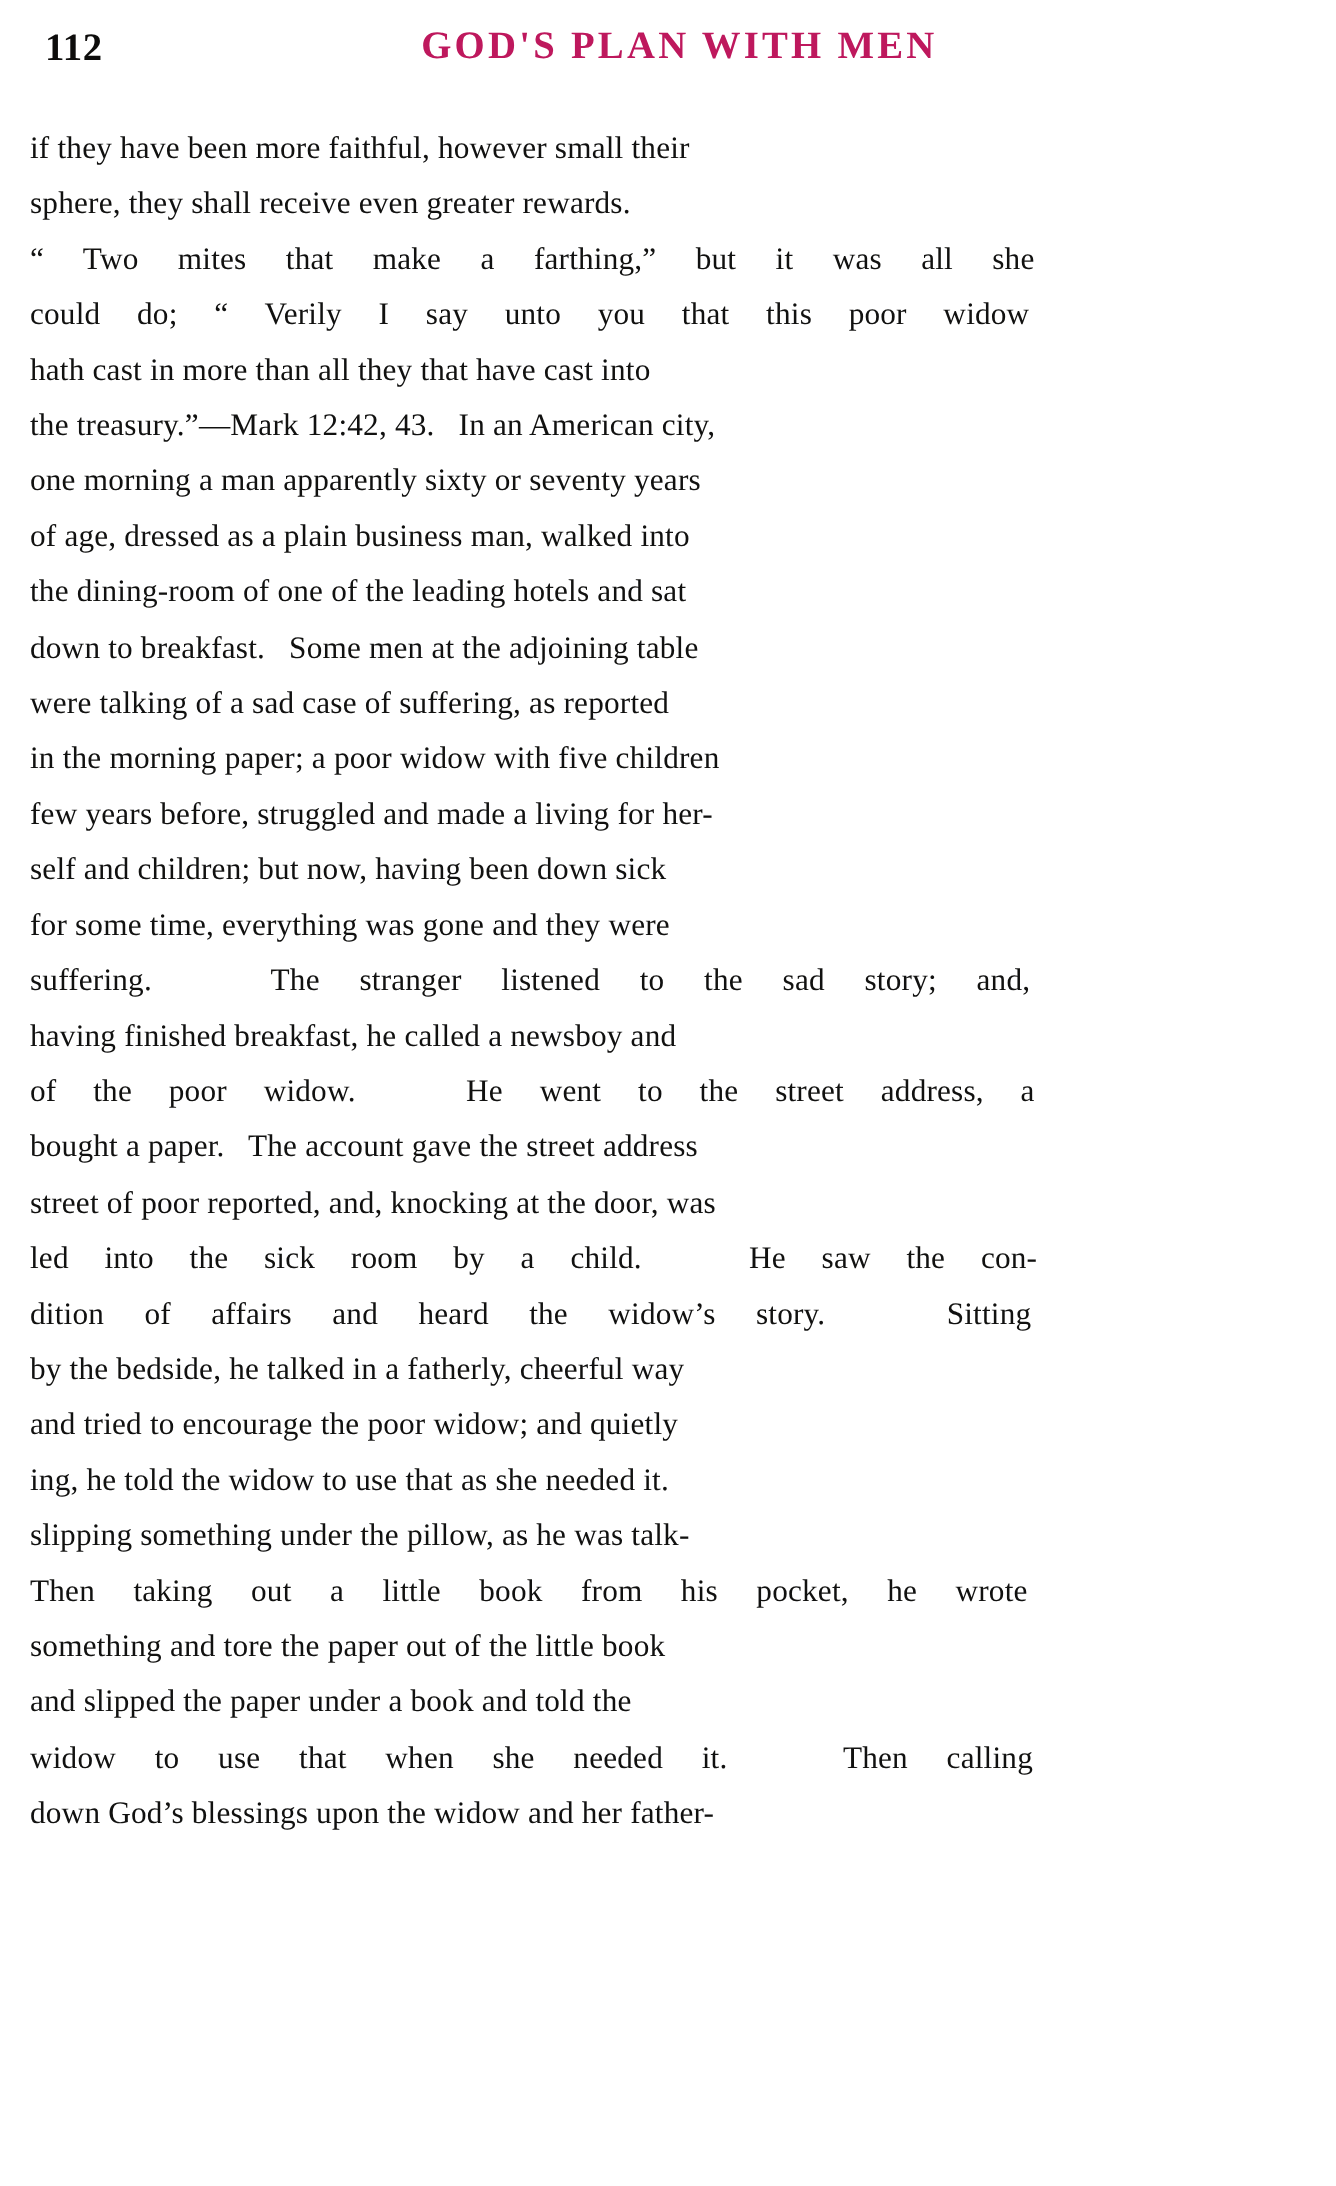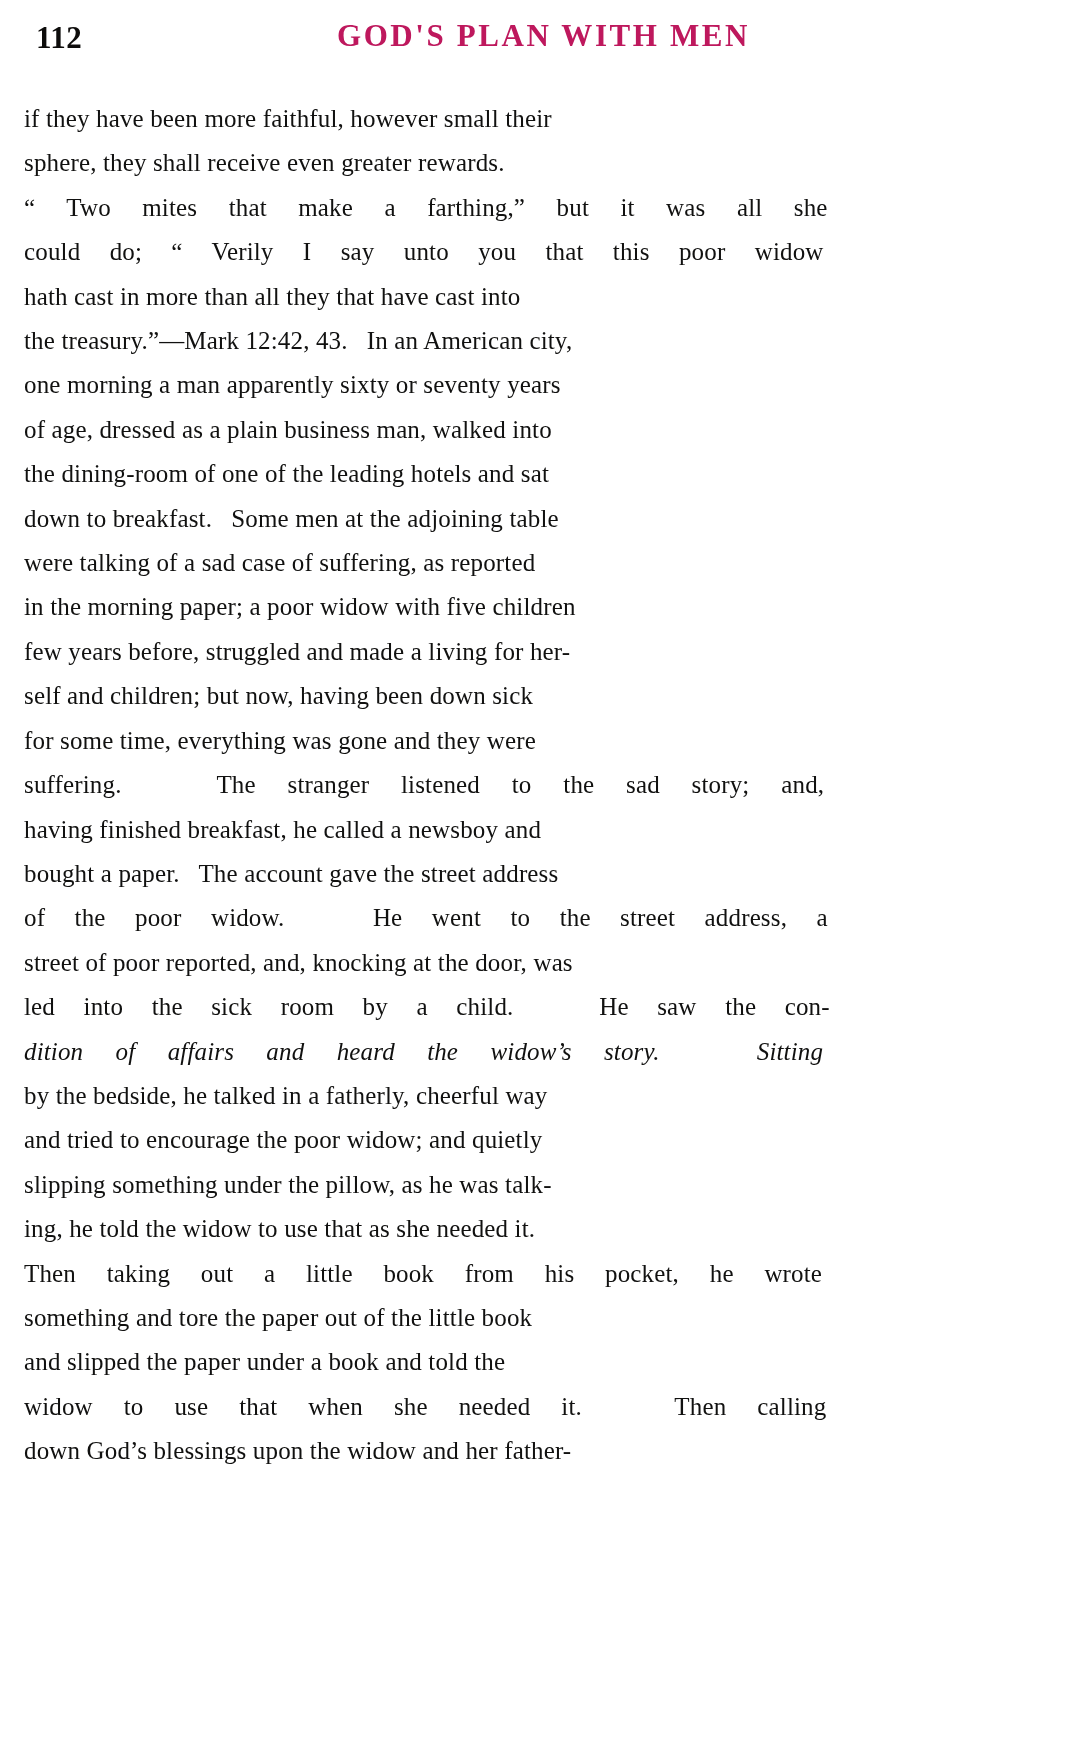--- a/index.html
+++ b/index.html
@@ -91,29 +91,29 @@
       <span class="line">of age, dressed as a plain business man, walked into</span>
       <span class="line">the dining-room of one of the leading hotels and sat</span>
       <span class="line">down to breakfast.   Some men at the adjoining table</span>
       <span class="line">were talking of a sad case of suffering, as reported</span>
       <span class="line">in the morning paper; a poor widow with five children</span>
       <span class="line">few years before, struggled and made a living for her-</span>
       <span class="line">self and children; but now, having been down sick</span>
       <span class="line">for some time, everything was gone and they were</span>
       <span class="line" style="word-spacing: 25.38px;">suffering.   The stranger listened to the sad story; and,</span>
       <span class="line">having finished breakfast, he called a newsboy and</span>
+      <span class="line" style="word-spacing: 23.06px;">of the poor widow.   He went to the street address, a</span>
       <span class="line">bought a paper.   The account gave the street address</span>
-      <span class="line" style="word-spacing: 23.06px;">of the poor widow.   He went to the street address, a</span>
       <span class="line">street of poor reported, and, knocking at the door, was</span>
       <span class="line" style="word-spacing: 22.18px;">led into the sick room by a child.   He saw the con-</span>
-      <span class="line" style="word-spacing: 25.94px; font-style: italic;">dition of affairs and heard the widow’s story.   Sitting</span>
+      <span class="line" style="word-spacing: 25.94px;">dition of affairs and heard the widow’s story.   Sitting</span>
       <span class="line">by the bedside, he talked in a fatherly, cheerful way</span>
       <span class="line">and tried to encourage the poor widow; and quietly</span>
+      <span class="line">ing, he told the widow to use that as she needed it.</span>
       <span class="line">slipping something under the pillow, as he was talk-</span>
-      <span class="line">ing, he told the widow to use that as she needed it.</span>
       <span class="line" style="word-spacing: 24.34px;">Then taking out a little book from his pocket, he wrote</span>
       <span class="line">something and tore the paper out of the little book</span>
       <span class="line">and slipped the paper under a book and told the</span>
       <span class="line" style="word-spacing: 24.56px;">widow to use that when she needed it.   Then calling</span>
       <span class="line">down God’s blessings upon the widow and her father-</span>
     </p>
   </div>
 
 </div>
 

